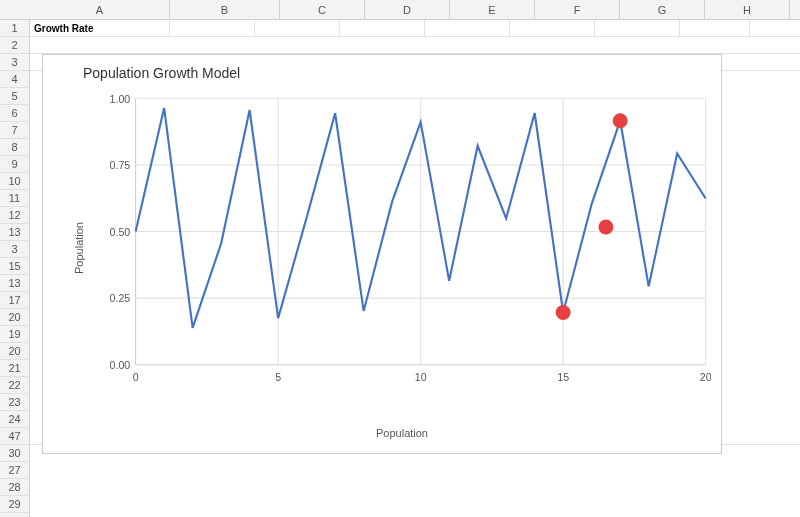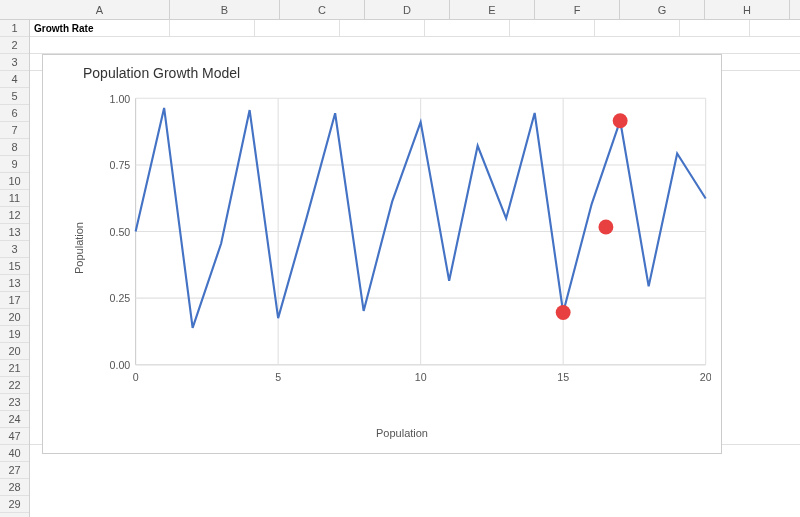--- a/index.html
+++ b/index.html
@@ -174,21 +174,21 @@
       <div class="row-num">13</div>
       <div class="row-num">17</div>
       <div class="row-num">20</div>
       <div class="row-num">19</div>
       <div class="row-num">20</div>
       <div class="row-num">21</div>
       <div class="row-num">22</div>
       <div class="row-num">23</div>
       <div class="row-num">24</div>
       <div class="row-num">47</div>
-      <div class="row-num">40</div>
+      <div class="row-num">30</div>
       <div class="row-num">27</div>
       <div class="row-num">28</div>
       <div class="row-num">29</div>
     </div>
 
     <div class="cells-area">
 
       <div class="data-row">
         <div class="cell bold" style="width:140px">Growth Rate</div>
         <div class="cell" style="width:85px"></div>

